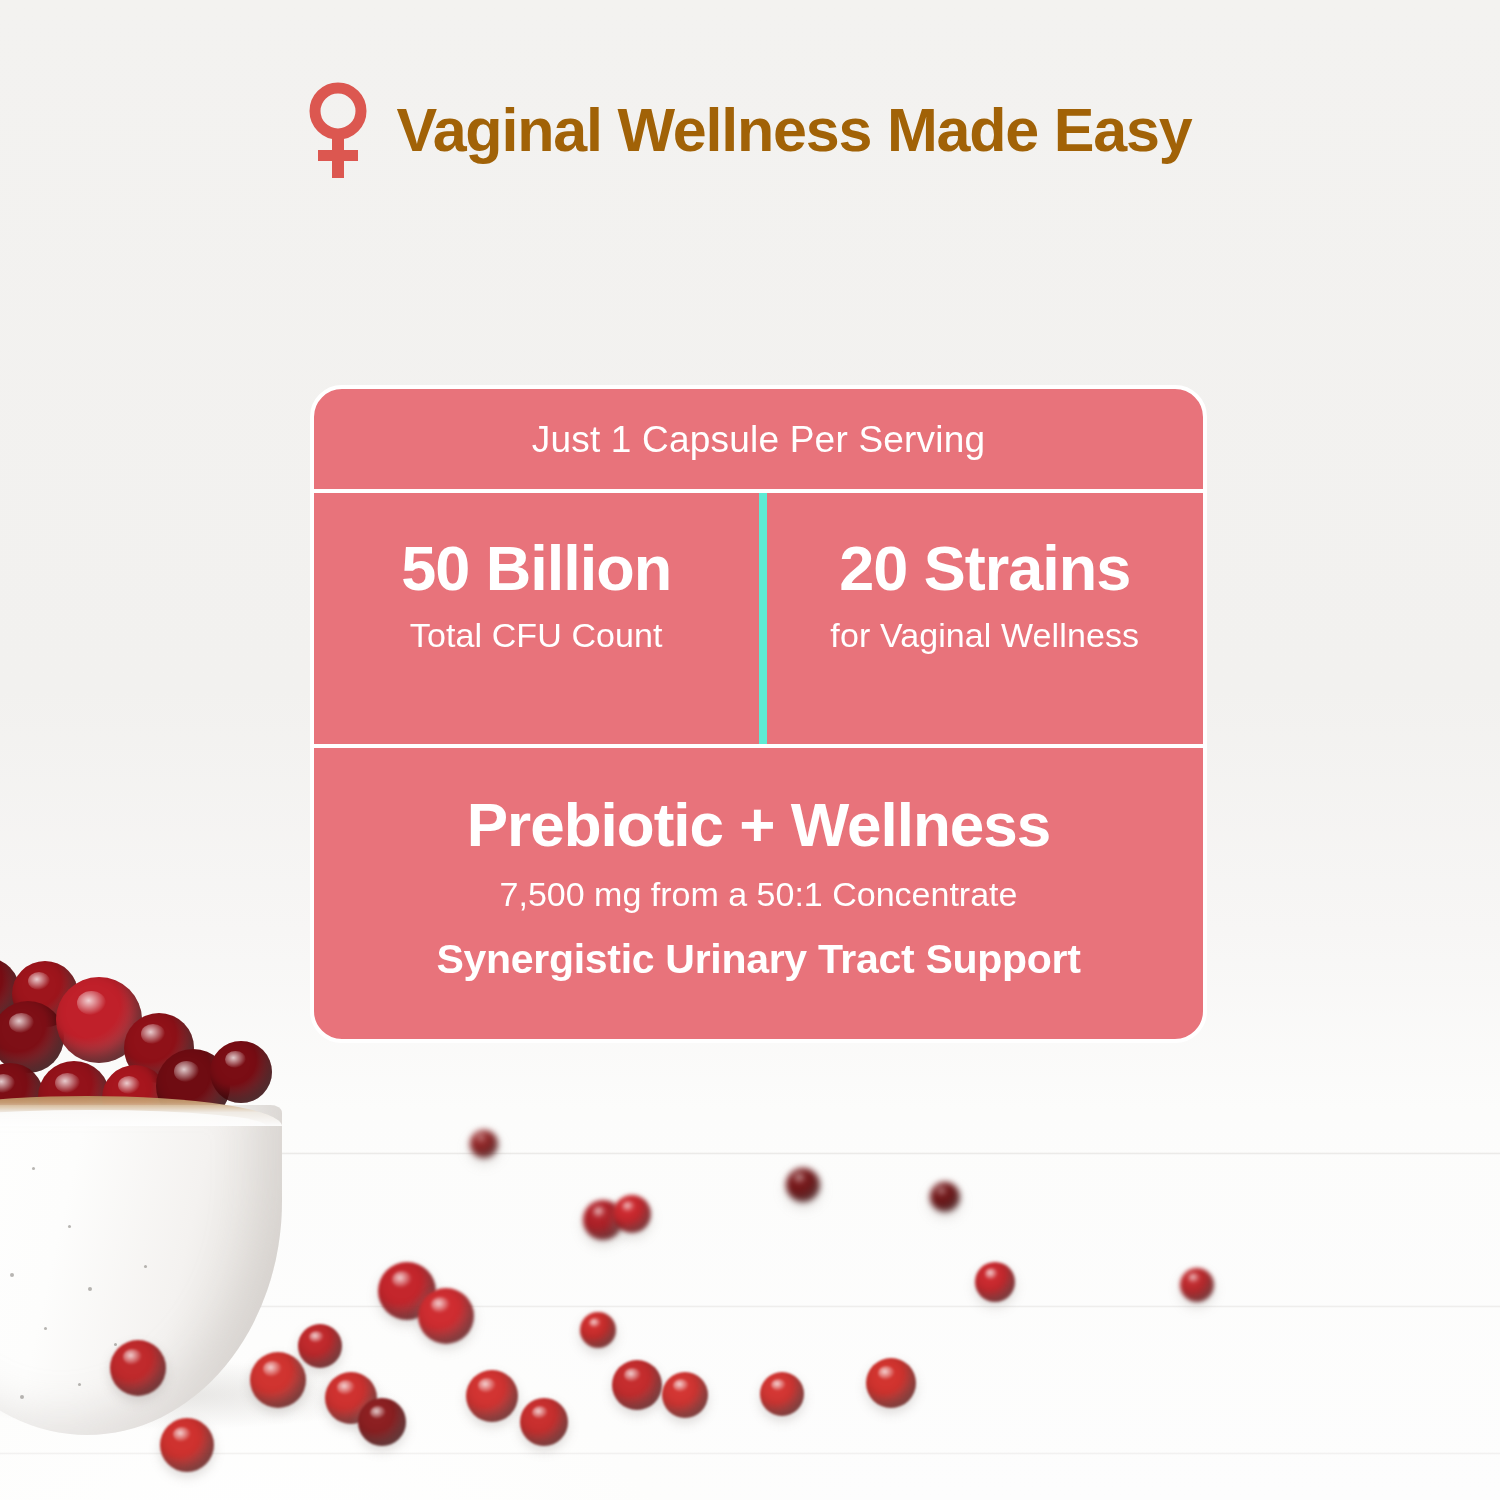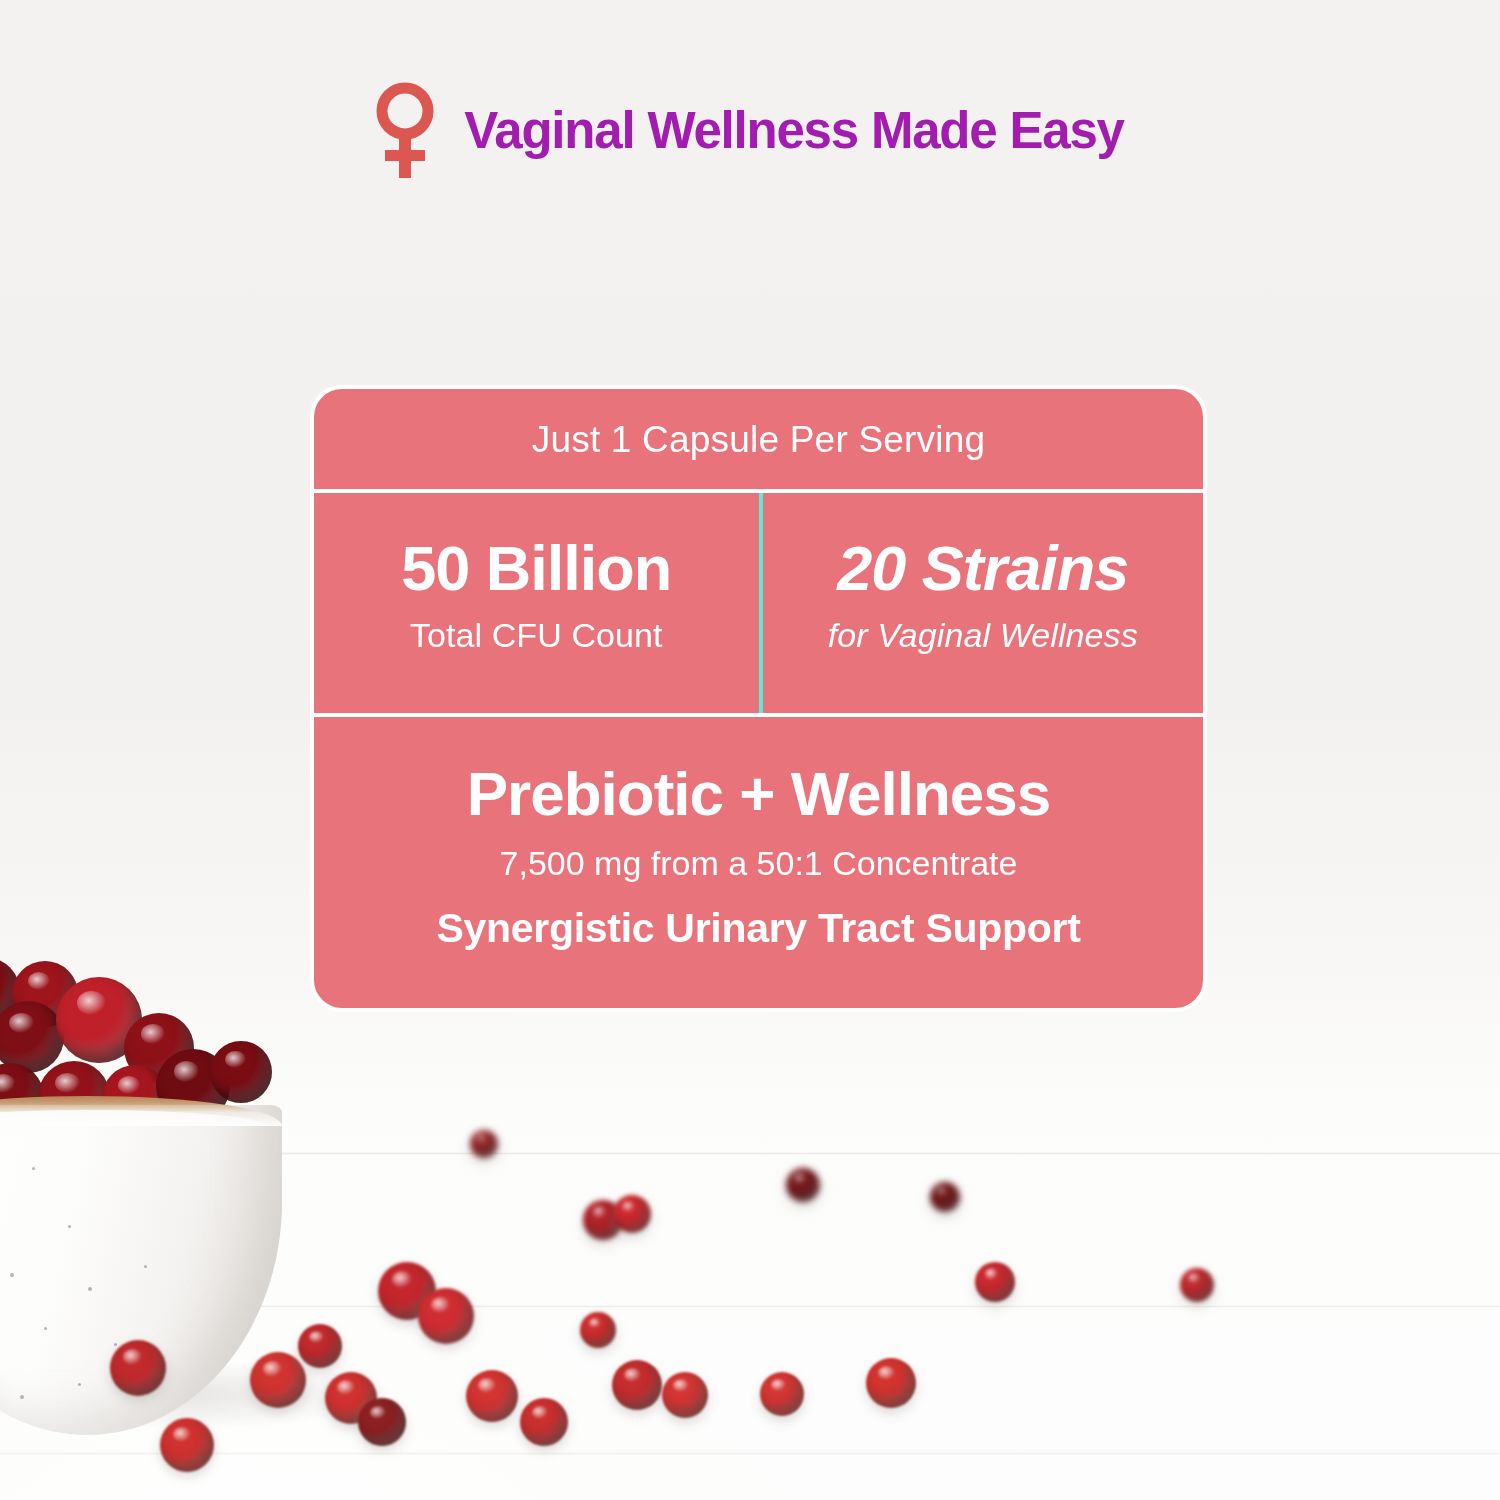--- a/index.html
+++ b/index.html
@@ -109,24 +109,24 @@
     position: absolute;
     left: 0; right: 0;
     top: 82px;
     display: flex;
     align-items: center;
     justify-content: center;
     gap: 30px;
   }
   .venus-icon { width: 58px; height: 96px; display: block; flex: 0 0 auto; }
   .heading-text {
-    font-size: 51px;
+    font-size: 61px;
     font-weight: 700;
     letter-spacing: -1.2px;
-    color: #a21caf;
+    color: #a16207;
     white-space: nowrap;
     line-height: 1;
   }
 
   
   .info-card {
     position: absolute;
     left: 310px;
     top: 385px;
     width: 897px;
@@ -149,23 +149,23 @@
     height: 4px;
     background: #ffffff;
   }
 
   .card-row-stats {
     display: flex;
     align-items: stretch;
   }
   .stat-cell {
     flex: 1 1 50%;
-    padding: 42px 18px 58px;
-  }
-  .stat-cell + .stat-cell { border-left: 4px solid #5eead4; font-style: italic; }
+    padding: 42px 18px 89px;
+  }
+  .stat-cell + .stat-cell { border-left: 8px solid #5eead4; }
   .stat-value {
     font-size: 63px;
     font-weight: 700;
     letter-spacing: -1px;
     line-height: 1.06;
   }
   .stat-label {
     margin-top: 14px;
     font-size: 34px;
     font-weight: 400;

